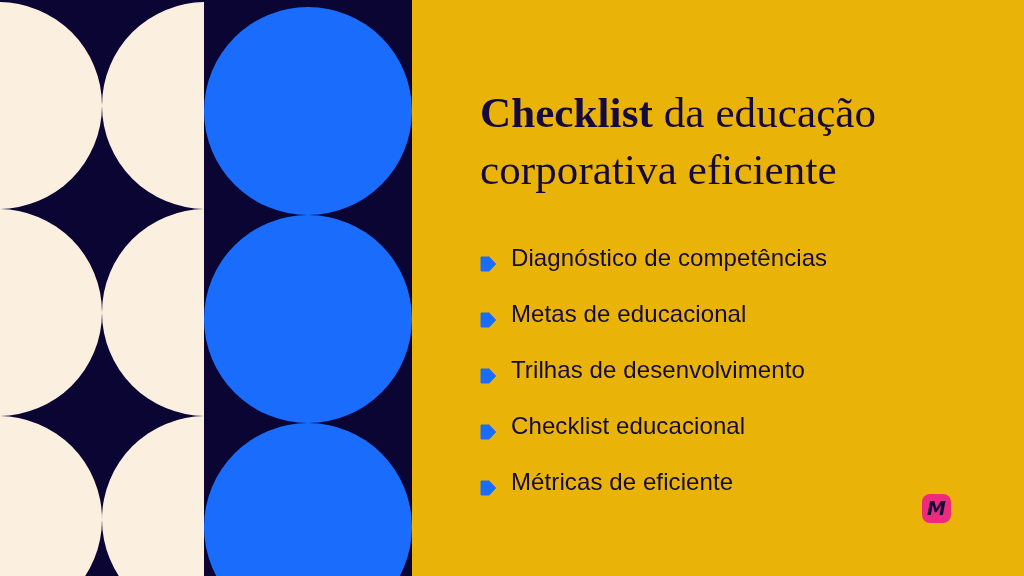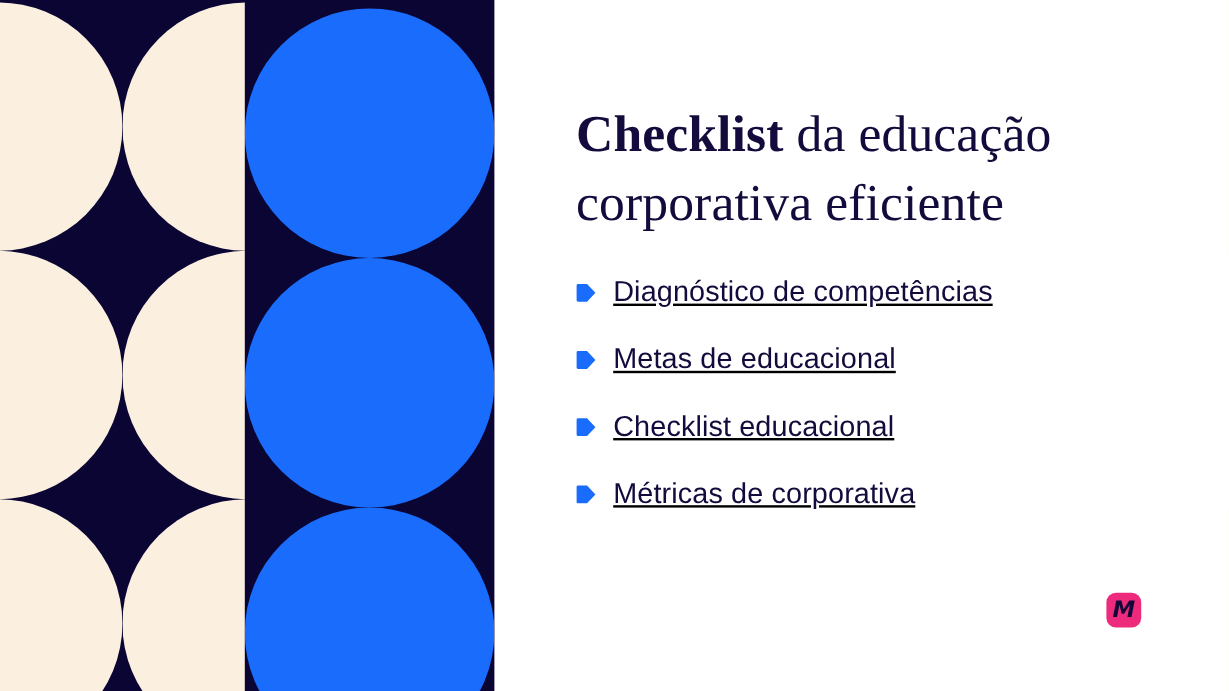--- a/index.html
+++ b/index.html
@@ -11,21 +11,21 @@
     height: 576px;
     overflow: hidden;
     background: #FBF0E0;
     font-family: "Liberation Sans", sans-serif;
   }
 
   #slide {
     position: relative;
     width: 1024px;
     height: 576px;
-    background: #ffffff;
+    background: #eab308;
     overflow: hidden;
   }
 
   
   .graphic-panel {
     position: absolute;
     left: 0;
     top: 0;
     width: 412px;
     height: 576px;
@@ -105,23 +105,22 @@
     position: absolute;
     top: 216px;
     left: 0;
     width: 470px;
     list-style: none;
     margin: 0;
     padding: 0;
   }
   .check-item {
     display: flex;
-    align-items: center;
+    align-items: flex-end;
     height: 56px;
-    text-decoration: underline;
   }
   .bullet-icon {
     flex: 0 0 auto;
     width: 17px;
     height: 16px;
     margin-right: 14px;
     display: block;
   }
   .check-label {
     font-family: "Liberation Sans", sans-serif;
@@ -195,33 +194,39 @@
         <span class="check-label">Diagnóstico de competências</span>
       </li>
 
       <li class="check-item">
         <svg class="bullet-icon" viewBox="0 0 17 16">
           <path d="M1.6 0.6 H9.2 L16.2 8 L9.2 15.4 H1.6 A1.1 1.1 0 0 1 0.5 14.3 V1.7 A1.1 1.1 0 0 1 1.6 0.6 Z" fill="#1A6DFC"></path>
         </svg>
         <span class="check-label">Metas de educacional</span>
       </li>
 
+      <li class="check-item">
+        <svg class="bullet-icon" viewBox="0 0 17 16">
+          <path d="M1.6 0.6 H9.2 L16.2 8 L9.2 15.4 H1.6 A1.1 1.1 0 0 1 0.5 14.3 V1.7 A1.1 1.1 0 0 1 1.6 0.6 Z" fill="#1A6DFC"></path>
+        </svg>
+        <span class="check-label">Trilhas de desenvolvimento</span>
+      </li>
 
       <li class="check-item">
         <svg class="bullet-icon" viewBox="0 0 17 16">
           <path d="M1.6 0.6 H9.2 L16.2 8 L9.2 15.4 H1.6 A1.1 1.1 0 0 1 0.5 14.3 V1.7 A1.1 1.1 0 0 1 1.6 0.6 Z" fill="#1A6DFC"></path>
         </svg>
         <span class="check-label">Checklist educacional</span>
       </li>
 
       <li class="check-item">
         <svg class="bullet-icon" viewBox="0 0 17 16">
           <path d="M1.6 0.6 H9.2 L16.2 8 L9.2 15.4 H1.6 A1.1 1.1 0 0 1 0.5 14.3 V1.7 A1.1 1.1 0 0 1 1.6 0.6 Z" fill="#1A6DFC"></path>
         </svg>
-        <span class="check-label">Métricas de corporativa</span>
+        <span class="check-label">Métricas de eficiente</span>
       </li>
 
     </ul>
   </div>
 
   <div class="logo-badge">
     <div class="logo-mark">M</div>
   </div>
 
 </div>

